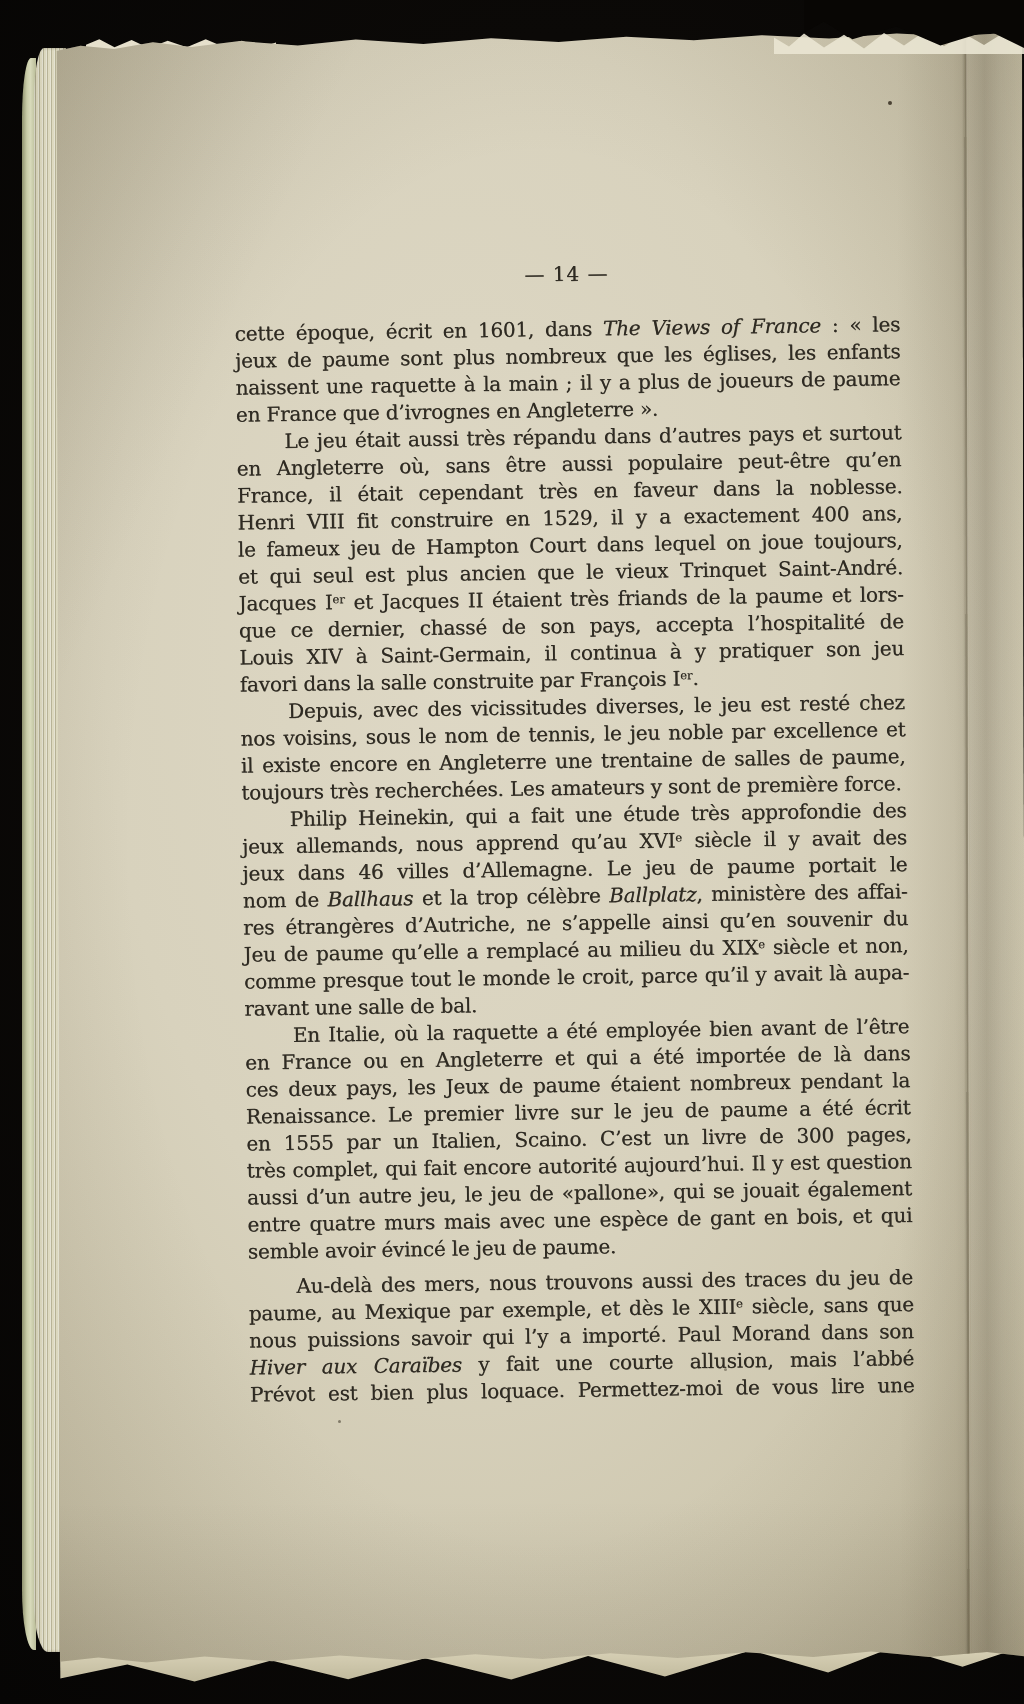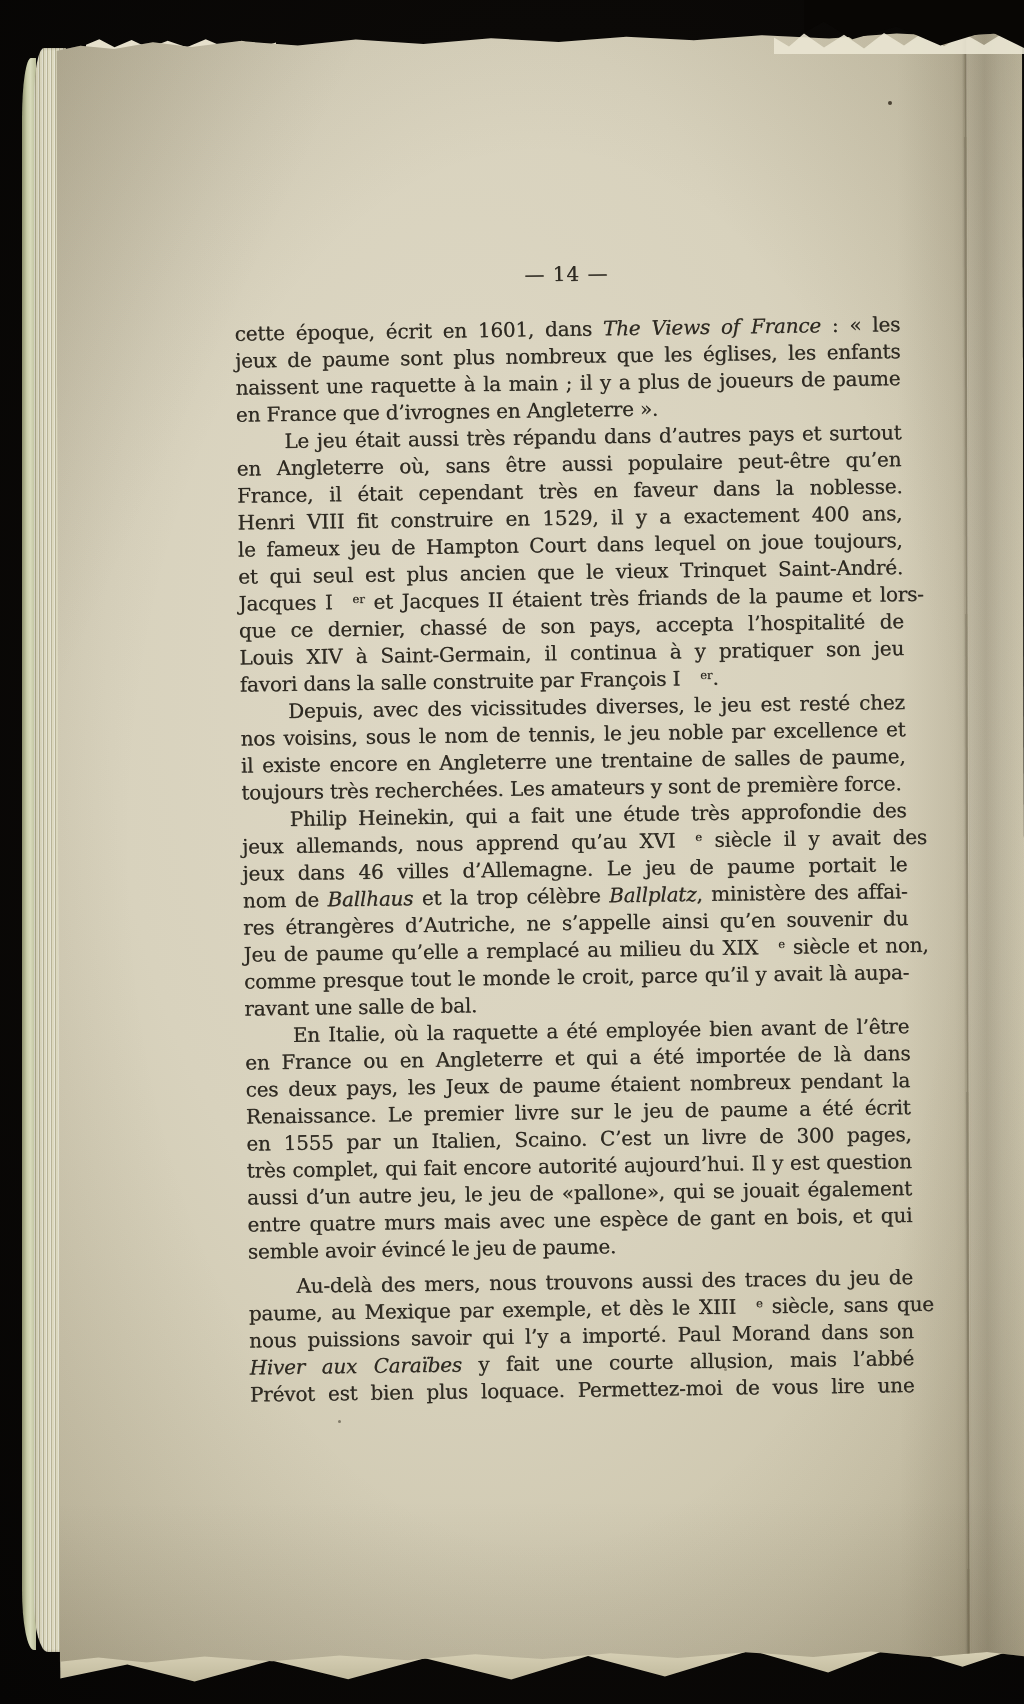--- a/index.html
+++ b/index.html
@@ -98,21 +98,21 @@
   .page-num{
     text-align:center;height:27px;line-height:27px;margin-bottom:28px;
     letter-spacing:1px;
   }
   .paragraph{margin:0;}
   .paragraph.gap{margin-top:8px;}
   .line{height:27px;line-height:27px;white-space:nowrap;}
   .line.indent{padding-left:48px;}
   .ln{display:inline-block;white-space:nowrap;}
   .ln em{font-style:italic;}
-  .ln sup{font-size:11.5px;letter-spacing:0;vertical-align:6px;line-height:0;margin-left:20px;}
+  .ln sup{font-size:11.5px;letter-spacing:0;vertical-align:6px;line-height:0;}
 </style>
 </head>
 <body>
 
 <div class="scene">
   <div class="cover-edge"></div>
   <div class="fore-edge"></div>
   <div class="tuft"></div>
   <div class="under-pages"></div>
 

